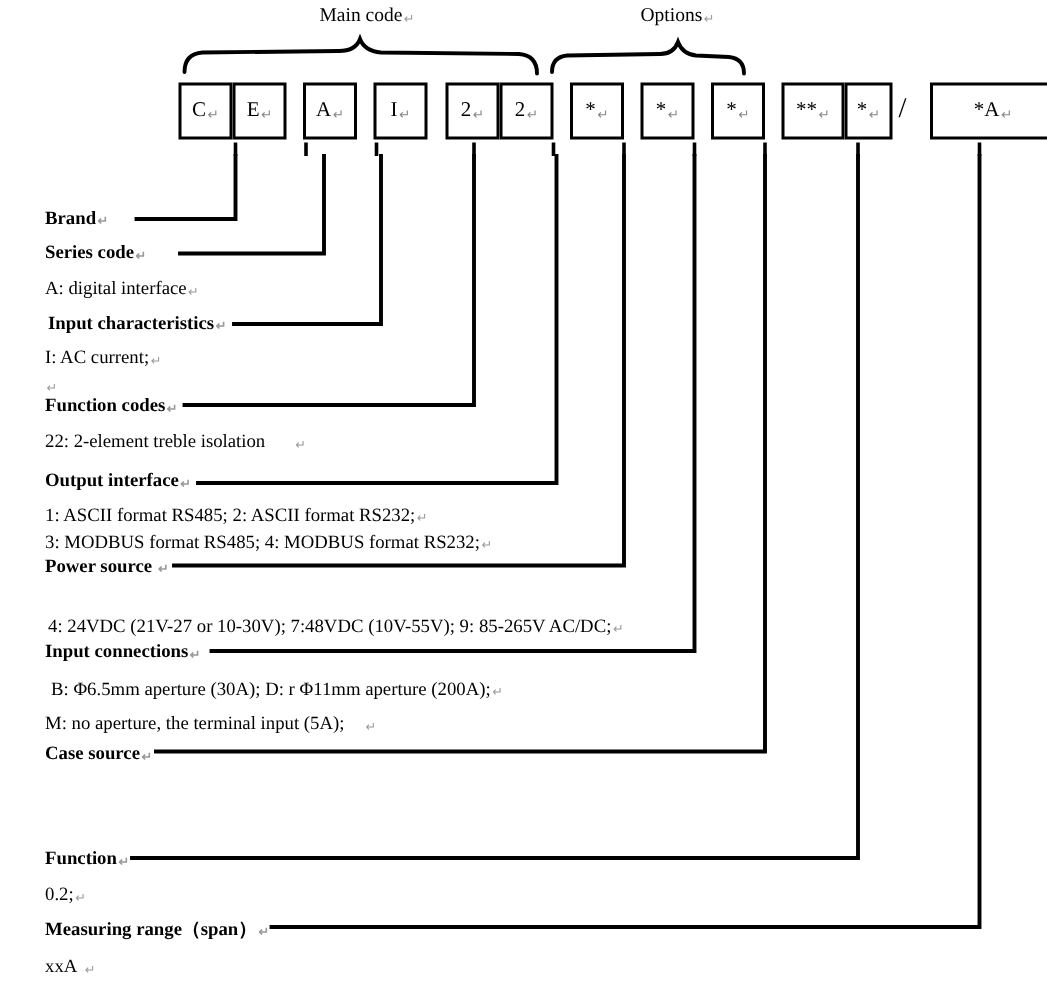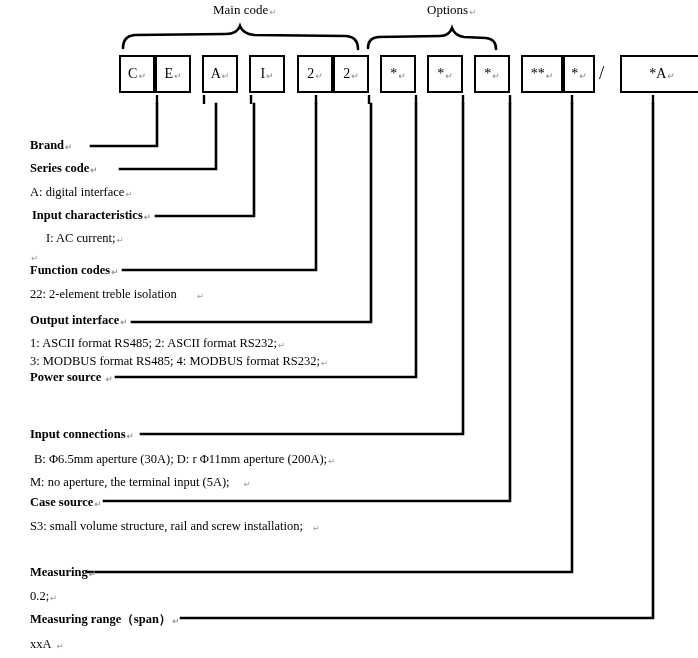--- a/index.html
+++ b/index.html
@@ -154,21 +154,21 @@
   <div class="lbl bold" style="left:14px;top:161px;">
     <span>Series code</span><span class="pil">↵</span>
   </div>
   <div class="lbl" style="left:14px;top:185px;text-align:right;">
     <span>A: digital interface</span><span class="pil">↵</span>
   </div>
 
   <div class="lbl bold" style="left:16px;top:208px;">
     <span>Input characteristics</span><span class="pil">↵</span>
   </div>
-  <div class="lbl" style="left:14px;top:231px;margin-left:16px;">
+  <div class="lbl" style="left:14px;top:231px;">
     <span>I: AC current;</span><span class="pil">↵</span>
   </div>
   <div class="lbl" style="left:14px;top:249px;">
     <span class="pil">↵</span>
   </div>
 
   <div class="lbl bold" style="left:14px;top:263px;">
     <span>Function codes</span><span class="pil">↵</span>
   </div>
   <div class="lbl" style="left:14px;top:287px;">
@@ -181,40 +181,40 @@
   <div class="lbl" style="left:14px;top:336px;">
     <span>1: ASCII format RS485;    2: ASCII format RS232;</span><span class="pil">↵</span>
   </div>
   <div class="lbl" style="left:14px;top:354px;">
     <span>3: MODBUS  format RS485; 4: MODBUS format RS232;</span><span class="pil">↵</span>
   </div>
 
   <div class="lbl bold" style="left:14px;top:370px;">
     <span>Power source</span><span class="pil" style="margin-left:4px;">↵</span>
   </div>
+  <div class="lbl" style="left:16px;top:410px;">
+    <span>4: 24VDC (21V-27 or 10-30V); 7:48VDC (10V-55V); 9: 85-265V AC/DC;</span><span class="pil">↵</span>
+  </div>
 
   <div class="lbl bold" style="left:14px;top:427px;">
     <span>Input connections</span><span class="pil">↵</span>
   </div>
   <div class="lbl" style="left:18px;top:452px;">
     <span>B: Φ6.5mm aperture (30A); D: r Φ11mm aperture (200A);</span><span class="pil">↵</span>
   </div>
   <div class="lbl" style="left:14px;top:475px;">
     <span>M: no aperture, the terminal input (5A);</span><span class="pil" style="margin-left:14px;">↵</span>
   </div>
 
   <div class="lbl bold" style="left:14px;top:495px;">
     <span>Case source</span><span class="pil">↵</span>
   </div>
-  <div class="lbl" style="left:14px;top:519px;">
-    <span>S3: small volume structure, rail and screw installation;</span><span class="pil" style="margin-left:10px;">↵</span>
-  </div>
 
   <div class="lbl bold" style="left:14px;top:565px;">
-    <span>Measuring</span><span class="pil">↵</span>
+    <span>Function</span><span class="pil">↵</span>
   </div>
   <div class="lbl" style="left:14px;top:589px;">
     <span>0.2;</span><span class="pil">↵</span>
   </div>
 
   <div class="lbl bold" style="left:14px;top:611px;">
     <span>Measuring range（span）</span><span class="pil">↵</span>
   </div>
   <div class="lbl" style="left:14px;top:637px;">
     <span class="underlinewave">xxA</span><span class="pil" style="margin-left:5px;">↵</span>

